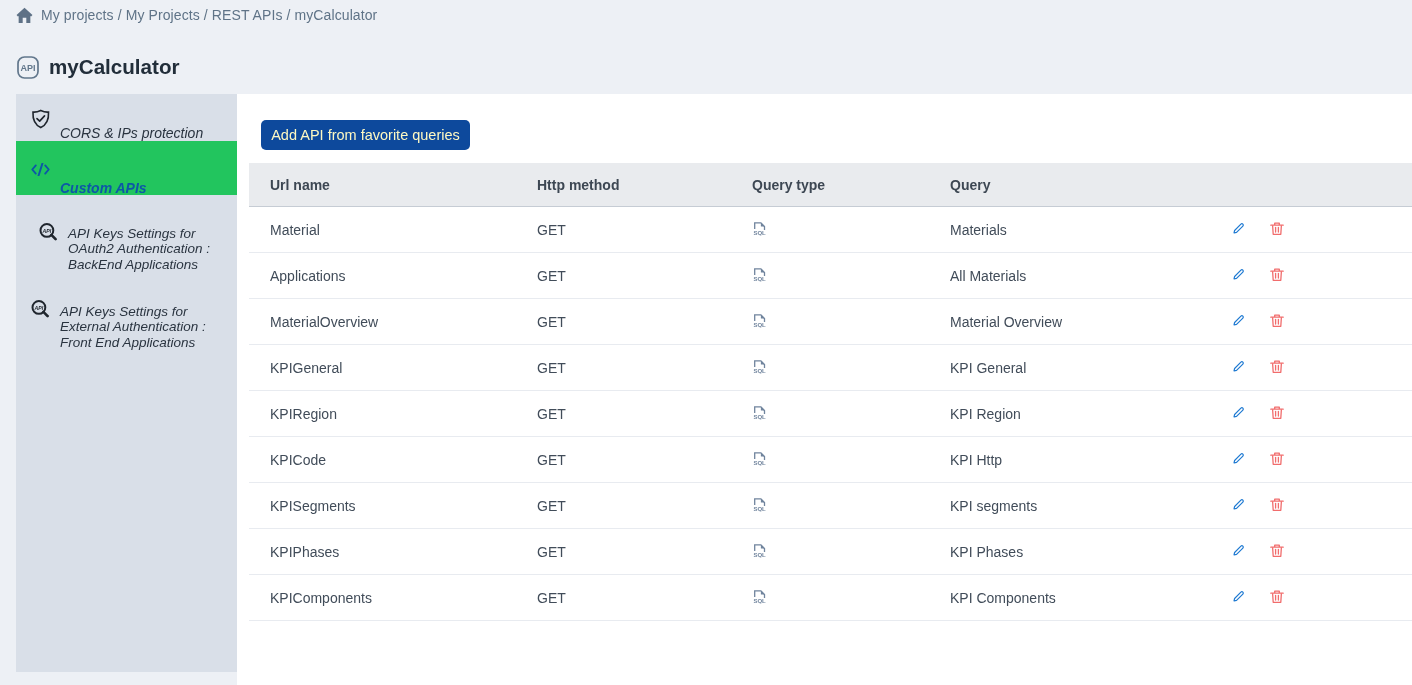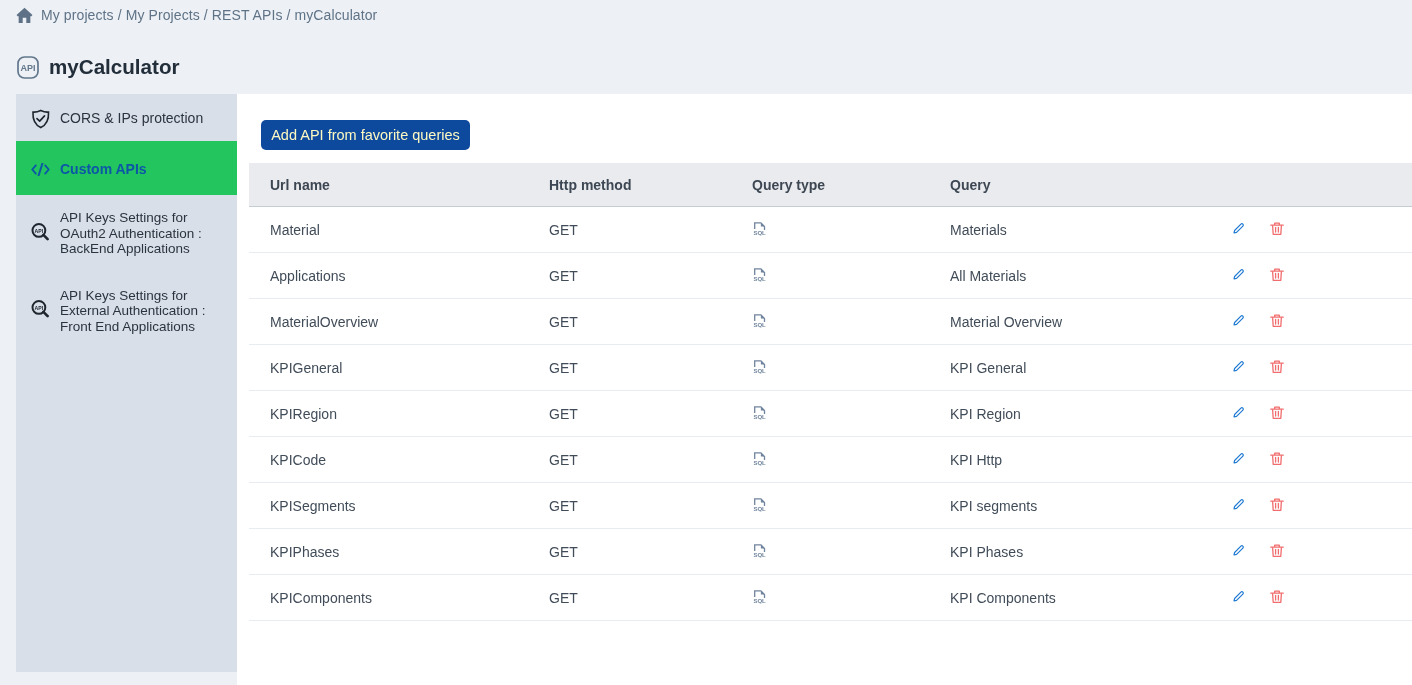--- a/index.html
+++ b/index.html
@@ -11,44 +11,44 @@
 }
 
 #crumb { position:absolute; left:16px; top:6px; height:18px; display:flex; align-items:center; }
 #crumb svg { display:block; }
 #crumb .t { margin-left:8px; font-size:14px; color:#5f7387; letter-spacing:0.1px; }
 
 #badge { position:absolute; left:17px; top:56px; }
 #h1 { position:absolute; left:49px; top:55px; font-size:20.6px; font-weight:bold; color:#222e3a; }
 
 #side { position:absolute; left:16px; top:94px; width:221px; height:578px; background:#d9dfe8; }
-.sitem { position:relative; display:flex; align-items:center; }
+.sitem { position:relative; display:flex; align-items:flex-end;font-style:italic; }
 .sitem .ic { position:absolute; left:15px; top:50%; transform:translateY(-50%); }
 #s1 .ic { top:calc(50% + 3.5px); }
 #s2 .ic { top:calc(50% + 2.5px); }
 #s2 .tx { position:relative; top:1px; }
 .sitem .tx { margin-left:44px; margin-right:6px; }
 #s1 { height:47px; }
 #s1 .tx { font-size:14px; color:#2a3440; }
 #s2 { height:54px; background:#22c55e; }
 #s2 .tx { font-size:14px; font-weight:bold; color:#0d57a7; }
-#s3 { height:77px; }
+#s3 { height:77px;margin-left:8px; }
 #s4 { height:78px; }
 #s3 .tx, #s4 .tx { font-size:13.5px; line-height:15.5px; color:#2a3440; }
 
 #main { position:absolute; left:237px; top:94px; width:1175px; height:591px; background:#ffffff; }
 #btn { position:absolute; left:24px; top:26px; width:209px; height:30px; background:#0d499c; border-radius:5px;
   color:#fef9c3; font-size:14.5px; font-weight:500; display:flex; align-items:center; justify-content:center; }
 #table { position:absolute; left:12px; top:69px; right:0; }
 #thead { height:44px; background:#e9ebee; border-bottom:1px solid #c6ccd4; position:relative; }
 #thead span { position:absolute; top:50%; transform:translateY(-50%); font-size:14px; font-weight:bold; color:#3d4753; }
 .row { height:46px; border-bottom:1px solid #e8ebf0; position:relative; }
 .row span { position:absolute; top:50%; transform:translateY(-50%); font-size:14px; color:#414c59; }
 .c1 { left:14px;padding-left:7px; }
-.c2 { left:300px;text-align:right; }
+.c2 { left:288px;text-align:right; }
 .c3 { left:503px; }
 .c4 { left:701px; }
 .isql { position:absolute; left:504px; top:50%; transform:translateY(-50%); }
 .ipen { position:absolute; left:983px; top:50%; transform:translateY(-50%); }
 .itrash { position:absolute; left:1021px; top:50%; transform:translateY(-50%); }
 </style>
 </head>
 <body>
 
 <div id="crumb">

